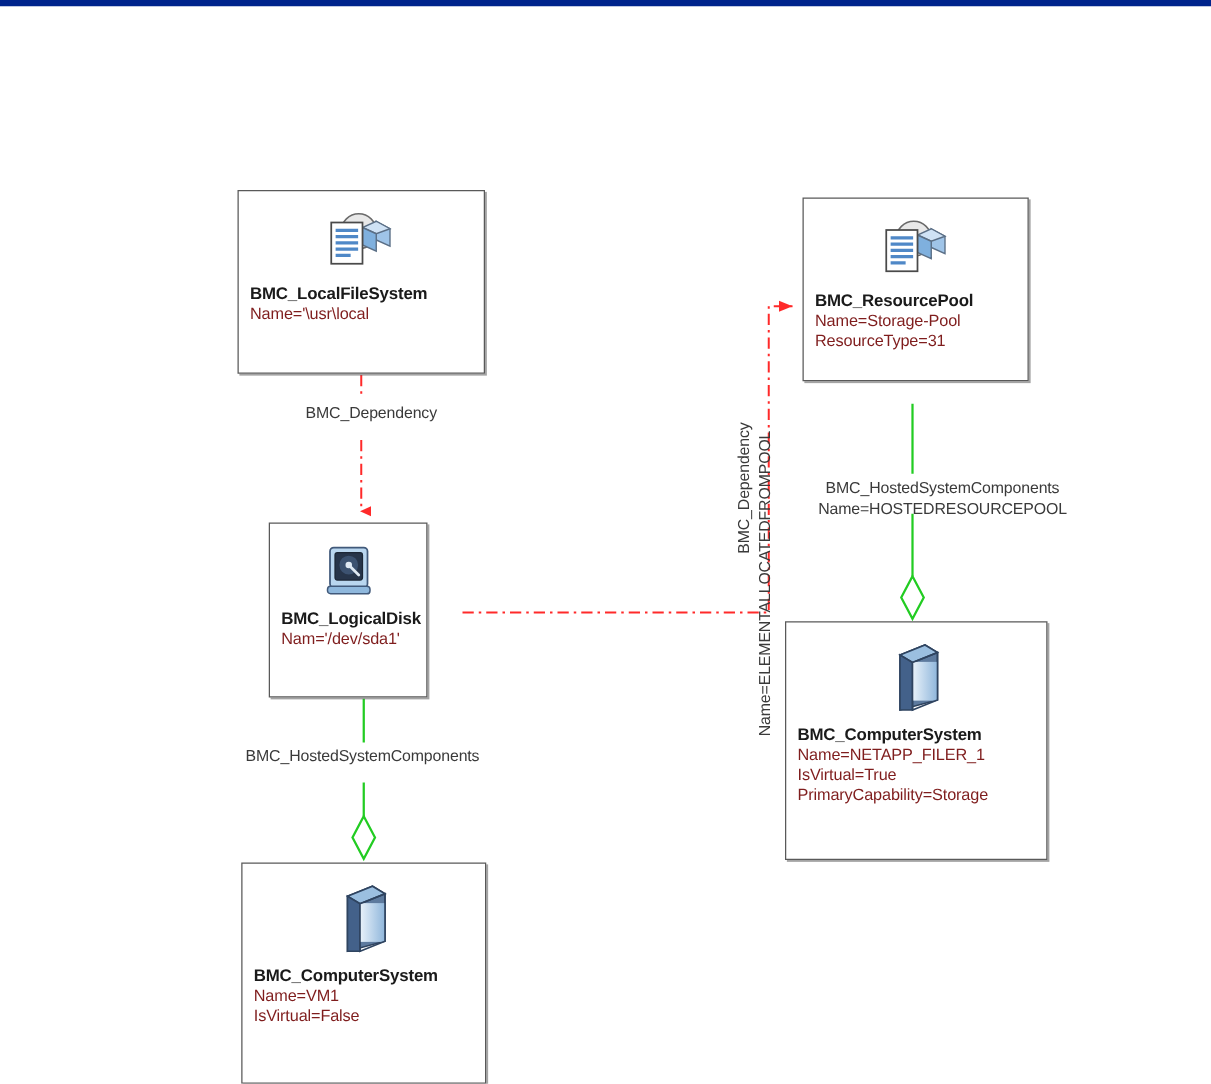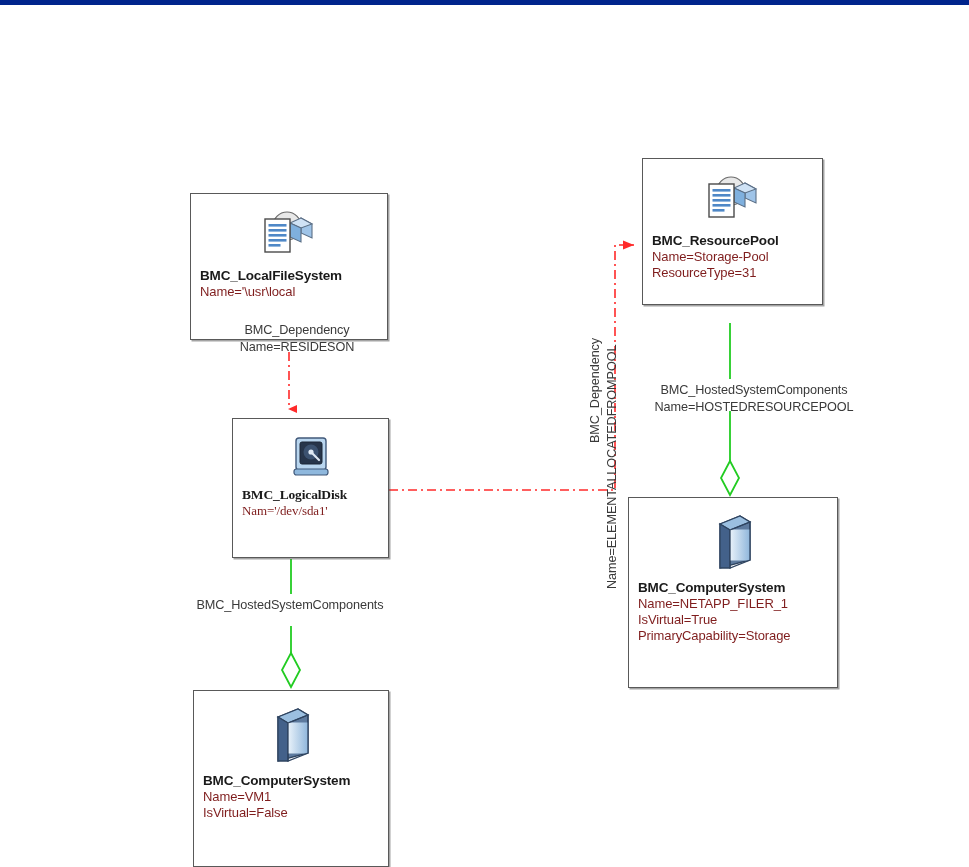--- a/index.html
+++ b/index.html
@@ -40,22 +40,22 @@
   }
   .node .cls{
     font-weight:bold;font-size:13.5px;color:#1a1a1a;
     white-space:nowrap;letter-spacing:-0.15px;
   }
   .node .attr{
     font-size:13px;color:#7f1d1d;white-space:nowrap;letter-spacing:-0.1px;
   }
 
   
-  #node-localfilesystem{left:190px;top:152px;width:198px;height:147px;margin-top:41px;}
-  #node-logicaldisk    {left:232px;top:418px;width:157px;height:140px;font-family:Liberation Serif, serif;}
+  #node-localfilesystem{left:190px;top:152px;width:198px;height:147px;}
+  #node-logicaldisk    {left:215px;top:418px;width:127px;height:140px;}
   #node-computersystem-vm1{left:193px;top:690px;width:196px;height:177px;}
   #node-resourcepool   {left:642px;top:158px;width:181px;height:147px;}
   #node-computersystem-netapp{left:628px;top:497px;width:210px;height:191px;}
 
   .edge-label{
     position:absolute;
     font-size:12.7px;color:#3a3a3a;
     text-align:center;line-height:1.3;
     white-space:nowrap;letter-spacing:-0.1px;
   }
@@ -224,21 +224,20 @@
     <div class="txt">
       <div class="cls">BMC_ComputerSystem</div>
       <div class="attr">Name=NETAPP_FILER_1</div>
       <div class="attr">IsVirtual=True</div>
       <div class="attr">PrimaryCapability=Storage</div>
     </div>
   </div>
 
   <div class="edge-label" id="lbl-resideson">
     <div>BMC_Dependency</div>
-    <div>Name=RESIDESON</div>
   </div>
 
   <div class="edge-label" id="lbl-systemdevice">
     <div>BMC_HostedSystemComponents</div>
   </div>
 
   <div class="edge-label" id="lbl-hostedresourcepool">
     <div>BMC_HostedSystemComponents</div>
     <div>Name=HOSTEDRESOURCEPOOL</div>
   </div>

